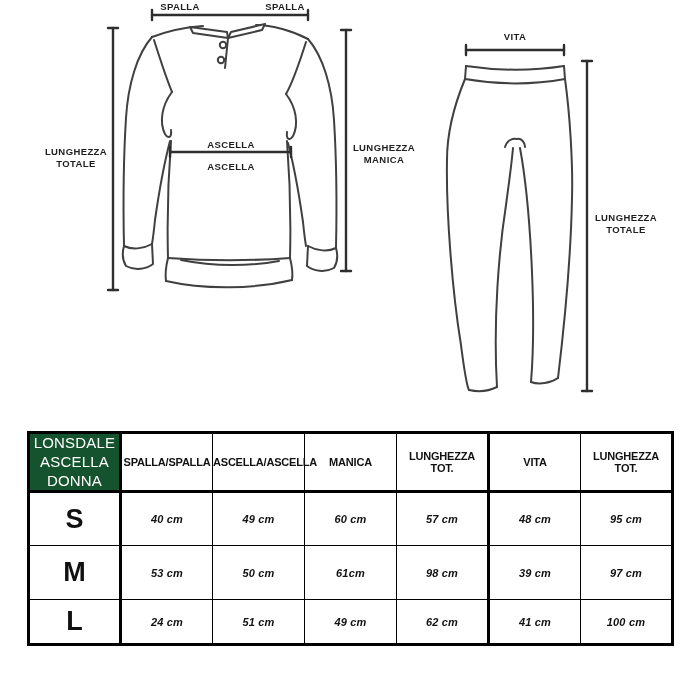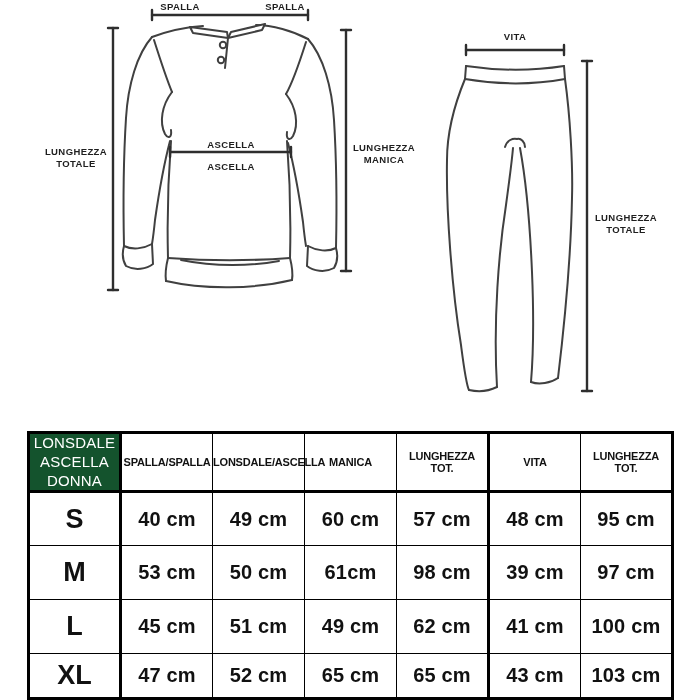--- a/index.html
+++ b/index.html
@@ -30,21 +30,21 @@
   .size-table thead th{border-bottom-width:3.5px;}
   .b-thick{border-right-width:3.5px !important;}
   .brand-cell{
     background:#14532d;color:#fff !important;
     font-size:15px;font-weight:normal;line-height:1.25;
     letter-spacing:.2px;
   }
   .brand-cell div{color:#fff;}
   .col-head{font-size:11px;font-weight:bold;letter-spacing:-0.2px;}
   .size-cell{font-size:27px;font-weight:bold;}
-  .value-cell{font-size:20px;font-weight:bold;letter-spacing:.2px;}
+  .value-cell{font-size:11px;font-weight:bold;letter-spacing:.2px;font-style:italic;}
 </style>
 </head>
 <body>
 
 <div class="diagram">
 <svg width="700" height="425" viewBox="0 0 700 425" xmlns="http://www.w3.org/2000/svg">
 
   <g fill="none" stroke="#404040" stroke-width="2" stroke-linecap="round" stroke-linejoin="round">
 
     <path d="M152,37 C168,31 188,27 203,26"></path>
@@ -155,21 +155,21 @@
 
 <table class="size-table">
   <thead>
     <tr>
       <th class="brand-cell b-thick">
         <div>LONSDALE</div>
         <div>ASCELLA</div>
         <div>DONNA</div>
       </th>
       <th class="col-head">SPALLA/SPALLA</th>
-      <th class="col-head">LONSDALE/ASCELLA</th>
+      <th class="col-head">ASCELLA/ASCELLA</th>
       <th class="col-head">MANICA</th>
       <th class="col-head b-thick">LUNGHEZZA TOT.</th>
       <th class="col-head">VITA</th>
       <th class="col-head">LUNGHEZZA TOT.</th>
     </tr>
   </thead>
   <tbody>
     <tr>
       <th class="size-cell b-thick">S</th>
       <td class="value-cell">40 cm</td>
@@ -183,30 +183,21 @@
       <th class="size-cell b-thick">M</th>
       <td class="value-cell">53 cm</td>
       <td class="value-cell">50 cm</td>
       <td class="value-cell">61cm</td>
       <td class="value-cell b-thick">98 cm</td>
       <td class="value-cell">39 cm</td>
       <td class="value-cell">97 cm</td>
     </tr>
     <tr>
       <th class="size-cell b-thick">L</th>
-      <td class="value-cell">45 cm</td>
+      <td class="value-cell">24 cm</td>
       <td class="value-cell">51 cm</td>
       <td class="value-cell">49 cm</td>
       <td class="value-cell b-thick">62 cm</td>
       <td class="value-cell">41 cm</td>
       <td class="value-cell">100 cm</td>
     </tr>
-    <tr>
-      <th class="size-cell b-thick">XL</th>
-      <td class="value-cell">47 cm</td>
-      <td class="value-cell">52 cm</td>
-      <td class="value-cell">65 cm</td>
-      <td class="value-cell b-thick">65 cm</td>
-      <td class="value-cell">43 cm</td>
-      <td class="value-cell">103 cm</td>
-    </tr>
   </tbody>
 </table>
 
 </body></html>

